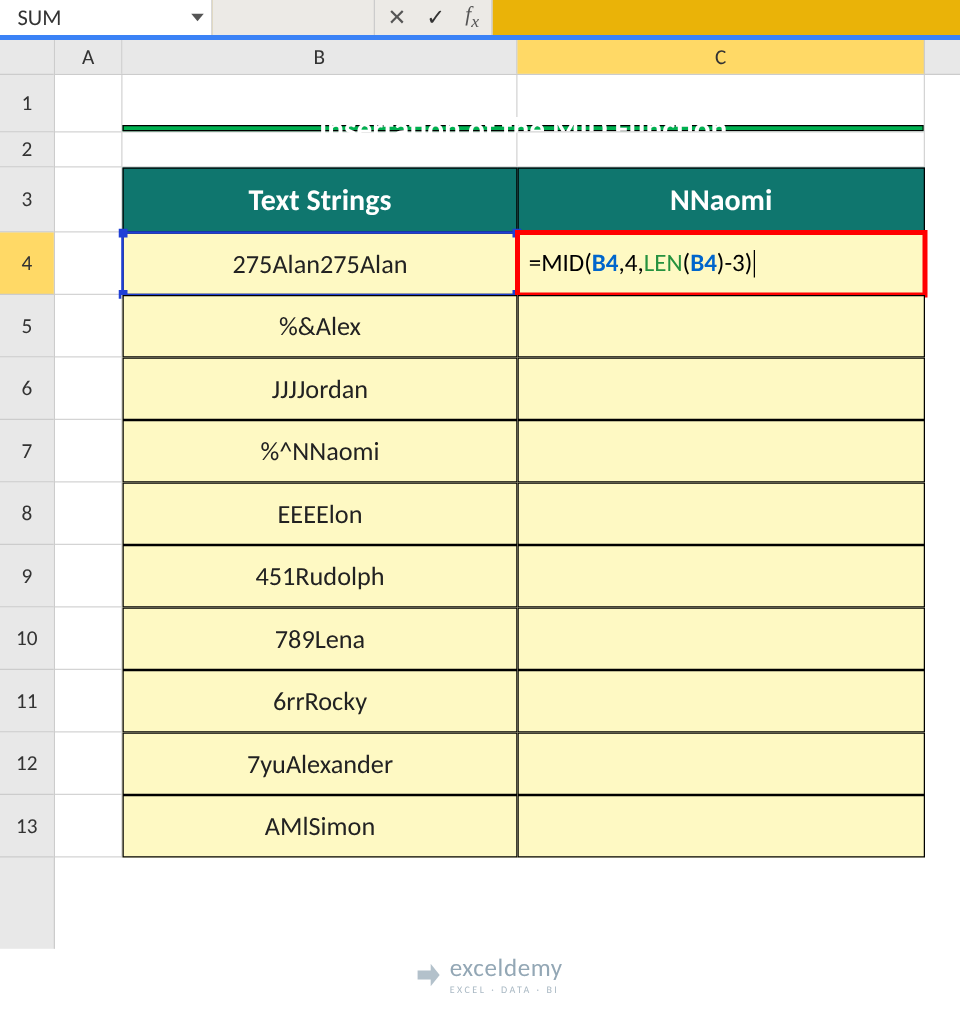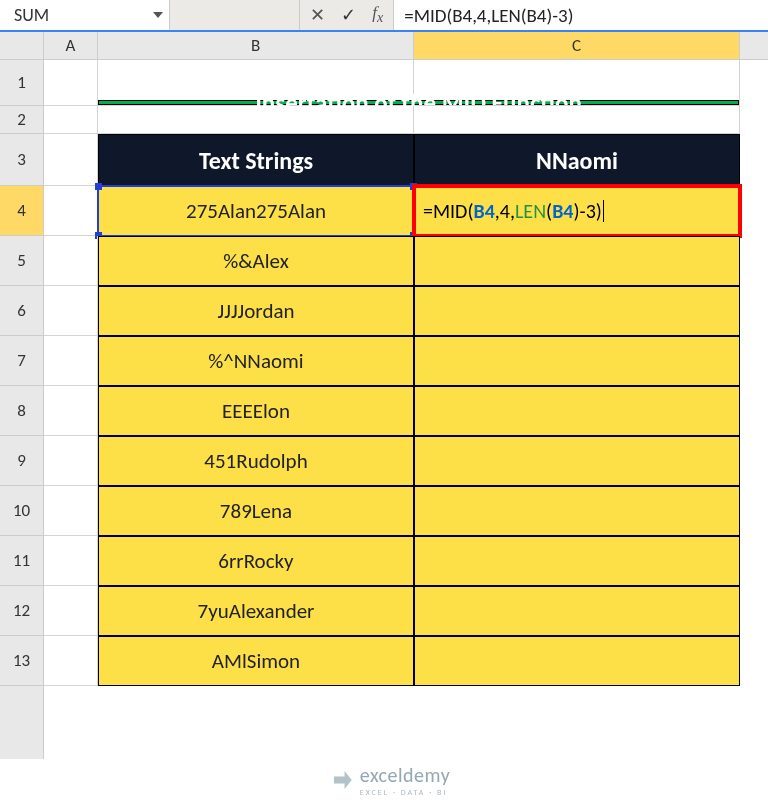--- a/index.html
+++ b/index.html
@@ -9,21 +9,21 @@
     background: #fff;
     width: 768px;
     height: 809px;
     position: relative;
     overflow: hidden;
   }
   .formula-bar {
     display: flex;
     align-items: stretch;
     height: 32px;
-    border-bottom: 2px solid #3b82f6;
+    border-bottom: 4px solid #3b82f6;
     background: #eab308;
   }
   .name-box {
     width: 170px;
     background: #fff;
     display: flex;
     align-items: center;
     padding-left: 14px;
     font-size: 18px;
     color: #333;
@@ -149,29 +149,29 @@
     color: #fff;
     font-weight: bold;
     font-size: 25px;
     display: flex;
     align-items: center;
     justify-content: center;
     border: 1px solid #000;
     margin-top: 40px;
   }
   .th {
-    background: #0f172a;
+    background: #0f766e;
     color: #fff;
     font-weight: bold;
     font-size: 24px;
     border: 1px solid #000 !important;
   }
   .td {
     border: 1px solid #000 !important;
-    background: #fde047;
+    background: #fef9c3;
     font-size: 21px;
   }
   .ref-b4 {
     outline: 2px solid #1f3fd6;
     outline-offset: -1px;
   }
   .ref-handle {
     position: absolute;
     width: 7px; height: 7px;
     background: #1f3fd6;
@@ -222,23 +222,20 @@
 <div class="formula-bar">
   <div class="name-box">
     <span>SUM</span>
     <span class="name-box-arrow"></span>
   </div>
   <div class="fb-gap"></div>
   <div class="fb-buttons">
     <span class="x">✕</span>
     <span class="chk">✓</span>
     <span class="fx">f<sub>x</sub></span>
-  </div>
-  <div class="formula-input">
-    <span>=MID(B4,4,LEN(B4)-3)</span>
   </div>
 </div>
 
 <div class="grid-area">
   <div class="row-headers">
     <div class="corner"></div>
     <div class="rh r1">1</div>
     <div class="rh r2">2</div>
     <div class="rh r3">3</div>
     <div class="rh rD active">4</div>

